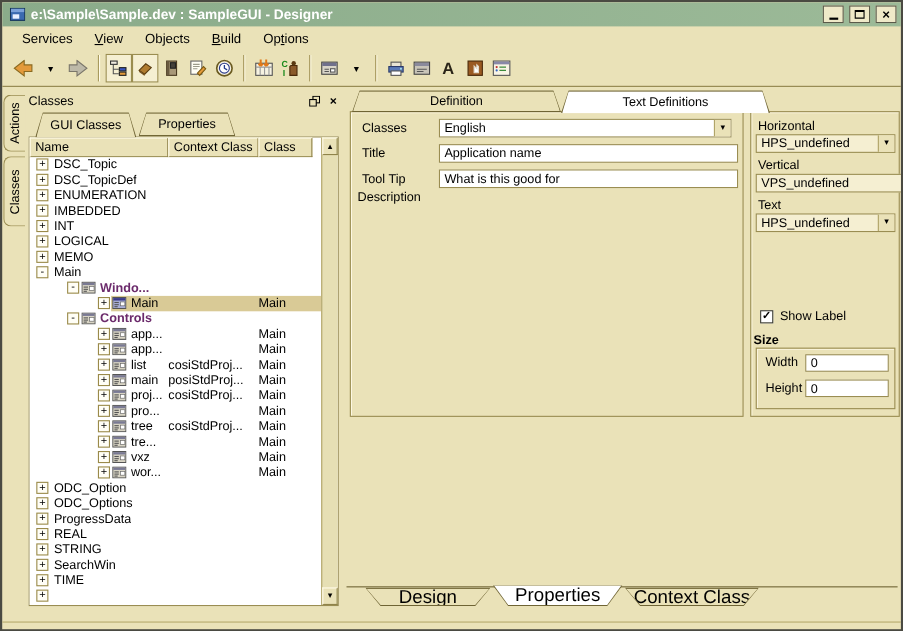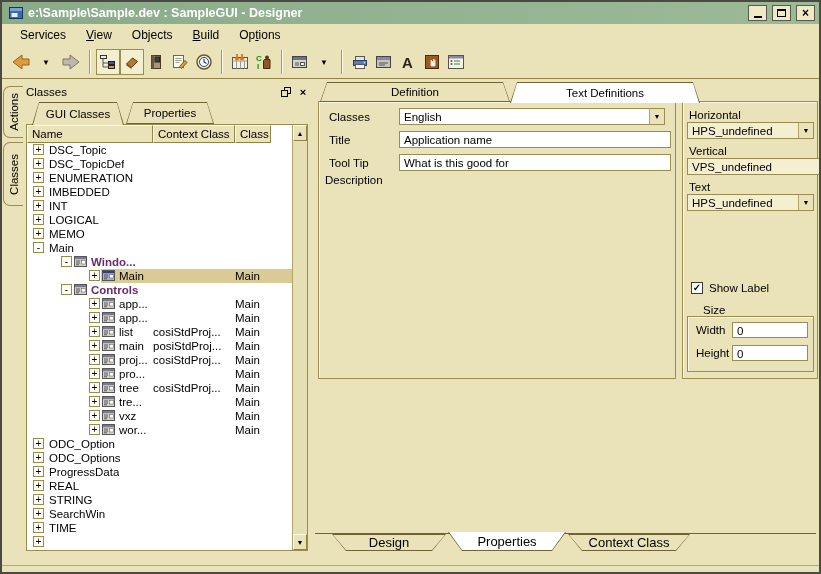--- a/index.html
+++ b/index.html
@@ -48,21 +48,21 @@
     clip-path:polygon(7px 0,calc(100% - 7px) 0,100% 100%,0 100%);}
   .trap-in{position:absolute; inset:1px; background:var(--bg);
     clip-path:polygon(6px 0,calc(100% - 6px) 0,100% 100%,0 100%);
     display:flex; align-items:center; justify-content:center; white-space:nowrap; font-size:11.5px;}
   .trap.active .trap-in{bottom:0;}
   .trap.white .trap-in{background:#fff;}
   .trapb{position:absolute; background:var(--olive-dark);
     clip-path:polygon(0 0,100% 0,calc(100% - 14px) 100%,14px 100%);}
   .trapb-in{position:absolute; inset:1px; background:var(--bg);
     clip-path:polygon(0 0,100% 0,calc(100% - 13px) 100%,13px 100%);
-    display:flex; align-items:center; justify-content:center; white-space:nowrap; font-size:13px;}
+    display:flex; align-items:center; justify-content:center; white-space:nowrap; font-size:17px;}
   .trapb.active .trapb-in{top:0; background:#fff;}
   
   .list-box{position:absolute; left:24px; top:122px; width:282px; height:427px;
     background:#fff; border:1px solid var(--olive);}
   .colheader{position:absolute; left:0; top:0; right:15px; height:18px; display:flex;}
   .colcell{background:var(--bg); border-right:1px solid #8F834A; border-bottom:1px solid #8F834A;
     border-top:1px solid #fffbe8; border-left:1px solid #fffbe8;
     padding:2px 0 0 4px; font-size:11.5px; white-space:nowrap; overflow:hidden;}
   .tree{position:absolute; left:0; top:18px; right:15px; bottom:0; overflow:hidden; background:#fff;}
   .trow{position:relative; height:14px;}
@@ -321,21 +321,21 @@
   <div class="trap" style="left:124px;top:100px;width:88px;height:22px;z-index:3;">
     <div class="trap-in">
         <span>Properties</span>
       </div>
   </div>
 
   <div class="list-box">
     <div class="colheader" id="colheader">
         <div class="colcell" style="width: 126px;">Name</div>
         <div class="colcell" style="width: 82px;">Context Class</div>
-        <div class="colcell" style="width: 36px;">Class</div>
+        <div class="colcell" style="width: 49px;">Class</div>
       </div>
     <div class="tree" id="tree">
         <div class="trow">
           <span class="expand" style="left: 6px;">+</span>
           <span class="tlabel" style="left: 22px; max-width: 104px;">DSC_Topic</span>
         </div>
         <div class="trow">
           <span class="expand" style="left: 6px;">+</span>
           <span class="tlabel" style="left: 22px; max-width: 104px;">DSC_TopicDef</span>
         </div>
@@ -598,21 +598,21 @@
       <span class="combo-val">VPS_undefined</span>
       <span class="dd">▼</span>
     </div>
     <span class="flabel" style="left:6px;top:79px;">Text</span>
     <div class="combo tan" style="left:4px;top:92px;width:127px;">
       <span class="combo-val">HPS_undefined</span>
       <span class="dd">▼</span>
     </div>
     <span class="cb" id="cb-showlabel" style="left:8px;top:180px;">✓</span>
     <span class="flabel" style="left:26px;top:180px;">Show Label</span>
-    <span class="flabel" style="left:20px;top:202px;">Size</span>
+    <span class="flabel" style="left:2px;top:202px;font-weight:bold;">Size</span>
     <div class="gbox" style="left:4px;top:214px;width:127px;height:56px;">
       <span class="flabel" style="left:8px;top:7px;">Width</span>
       <div class="tinput" style="left:44px;top:5px;width:76px;height:16px;">0</div>
       <span class="flabel" style="left:8px;top:30px;">Height</span>
       <div class="tinput" style="left:44px;top:28px;width:76px;height:16px;">0</div>
     </div>
   </div>
 
   <div class="hline" style="left:313px;right:3px;top:531px;"></div>
   <div class="hline" style="left:0;right:0;bottom:6px;background:#b5a96c;"></div>

